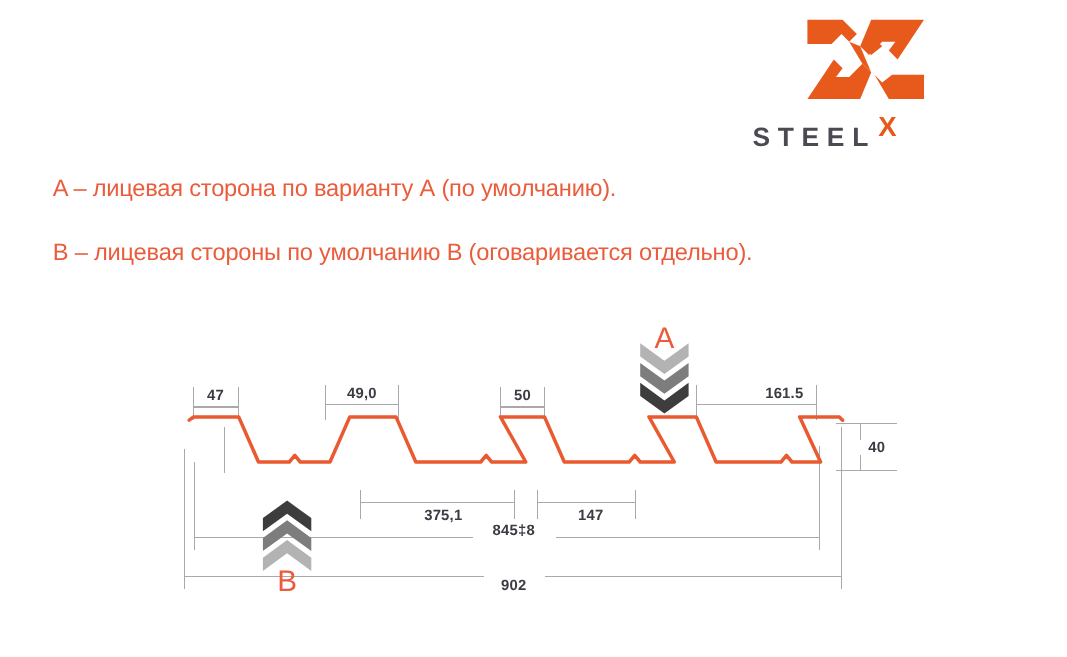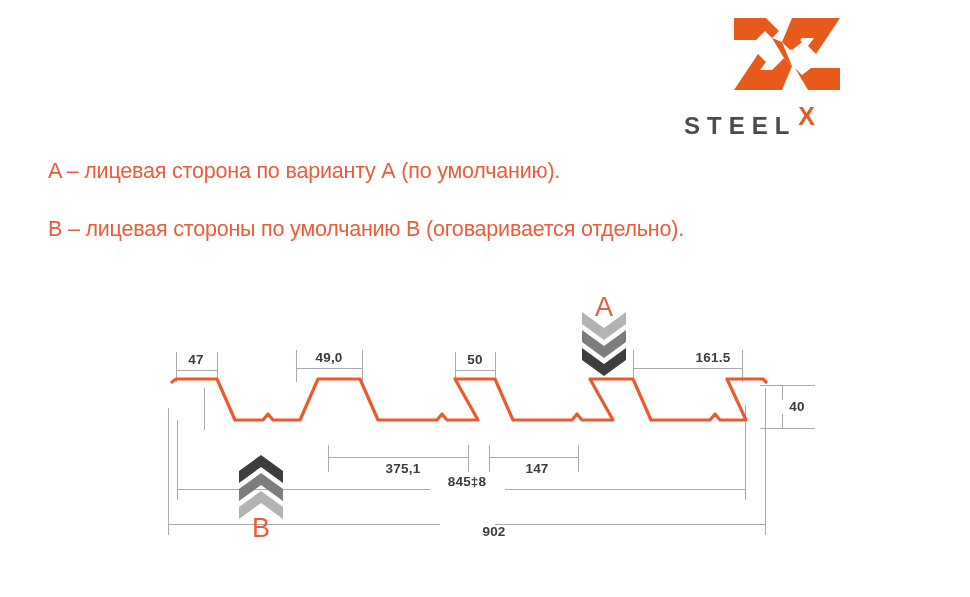--- a/index.html
+++ b/index.html
@@ -178,17 +178,17 @@
   </g>
 </svg>
 
 <div class="dim-text" style="left:196px; top:352px;">47</div>
 <div class="dim-text" style="left:329px; top:350px;">49,0</div>
 <div class="dim-text" style="left:475px; top:352px;">50</div>
 <div class="dim-text" style="left:688px; top:350px;margin-left:25px;">161.5</div>
 <div class="dim-text" style="left:403px; top:461px;">375,1</div>
 <div class="dim-text" style="left:537px; top:461px;">147</div>
 <div class="dim-text" style="left:467px; top:474px;">845‡8</div>
-<div class="dim-text" style="left:467px; top:524px;margin-left:27px;">902</div>
+<div class="dim-text" style="left:467px; top:524px;">902</div>
 <div class="dim-text" style="left:797px; top:399px;">40</div>
 
 <div class="marker-letter" style="left:604px; top:292px;">A</div>
 <div class="marker-letter" style="left:261px; top:513px;">B</div>
 
 </body></html>

